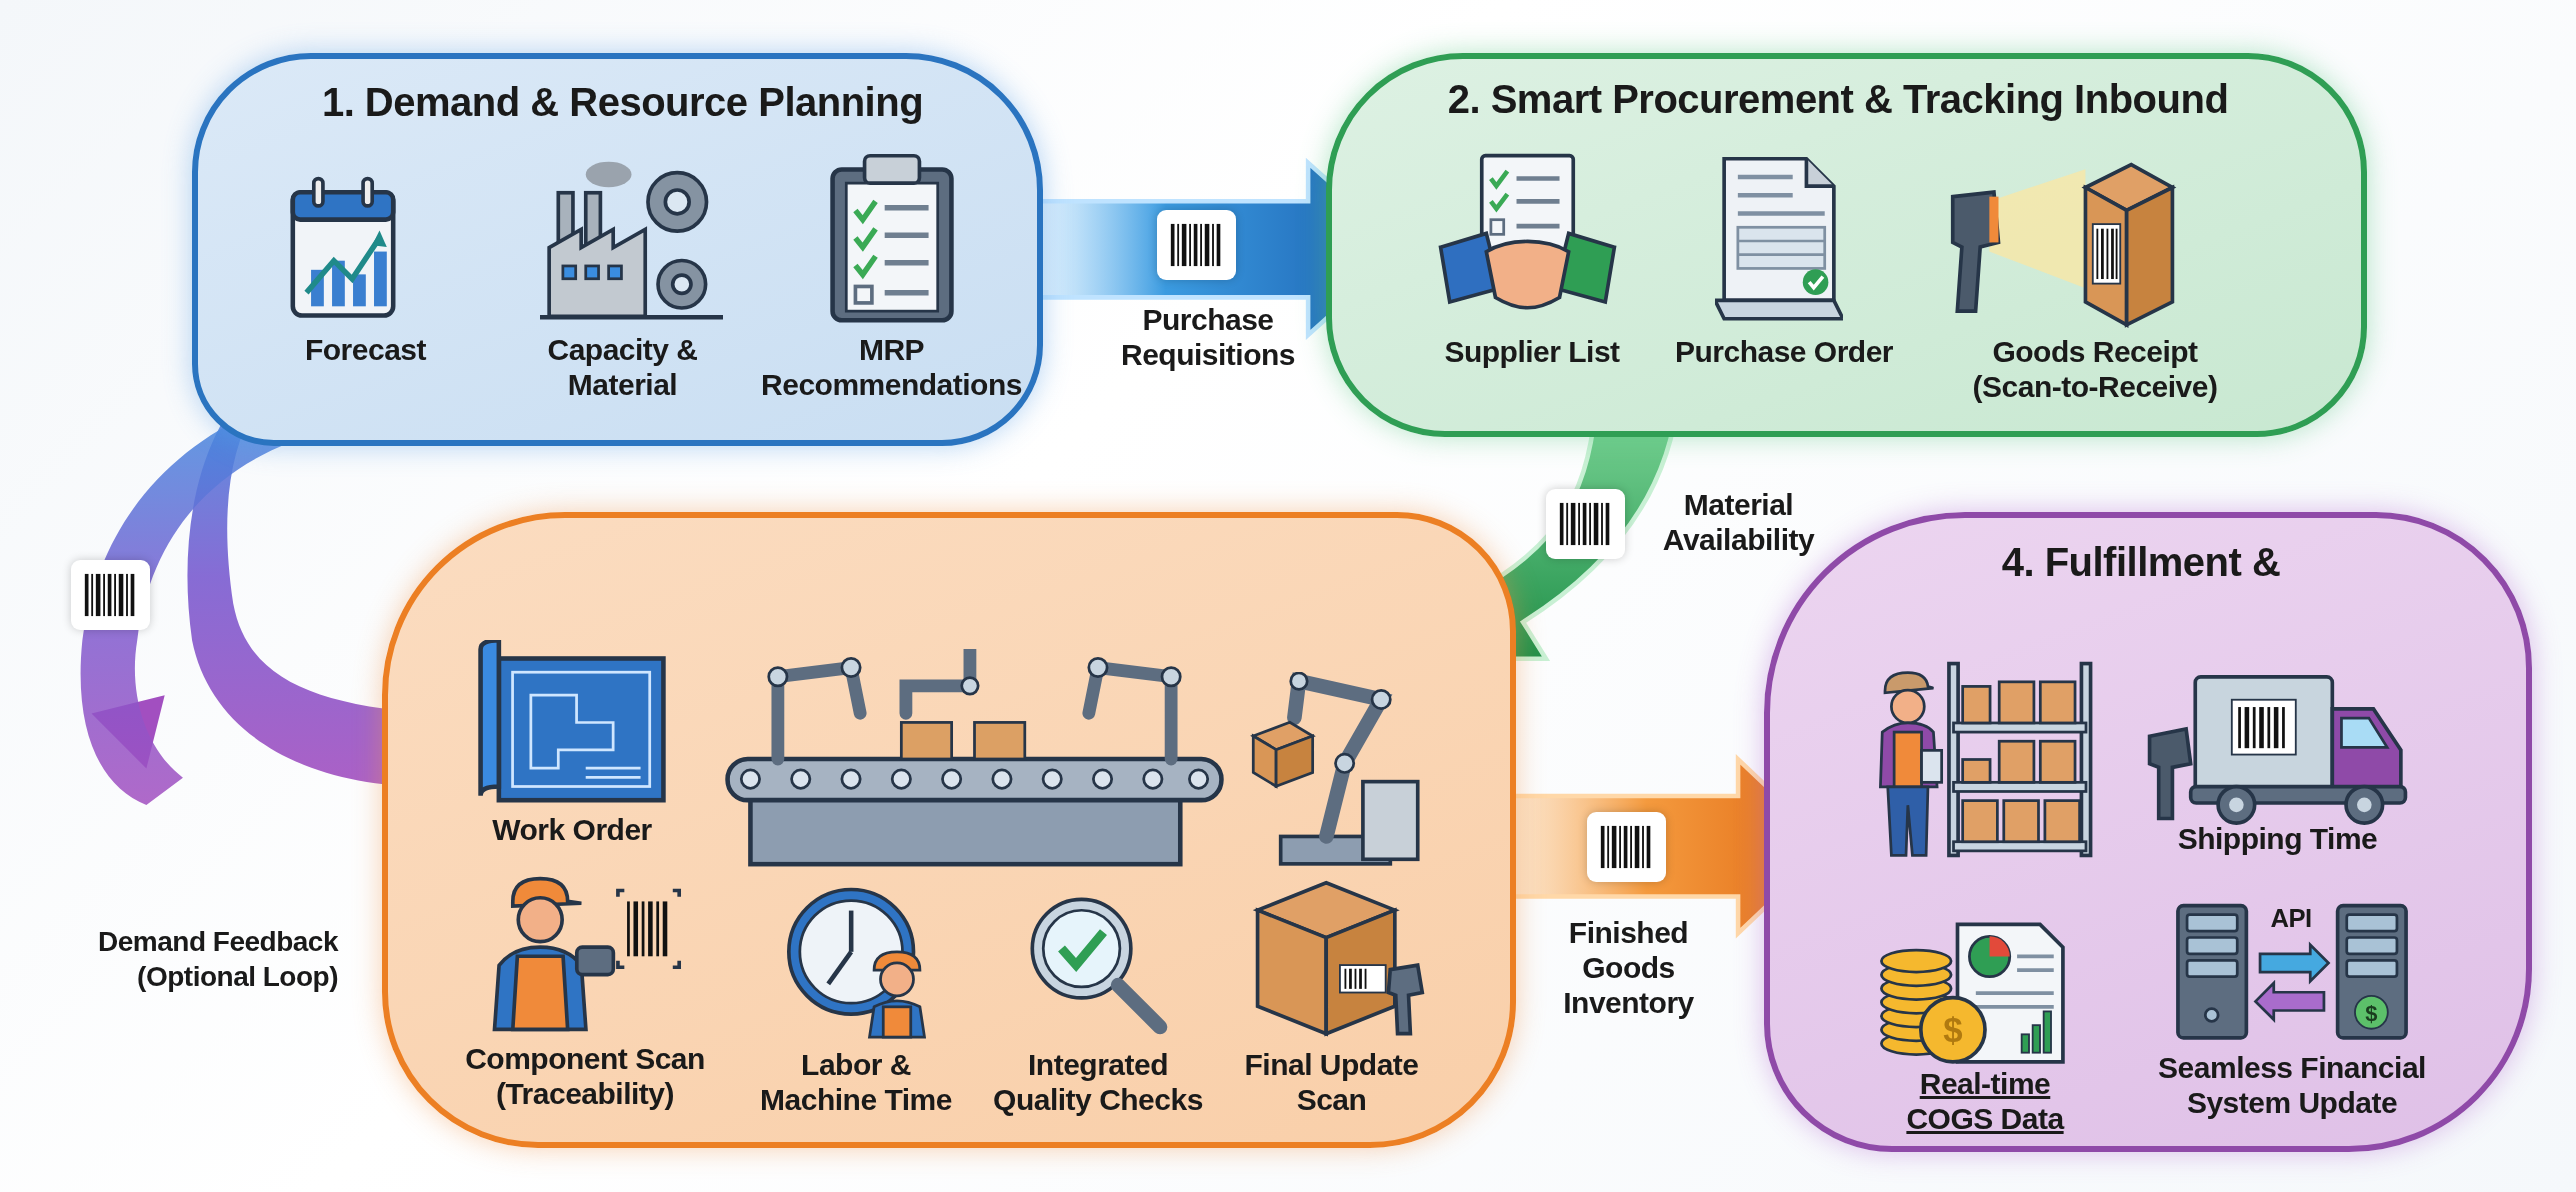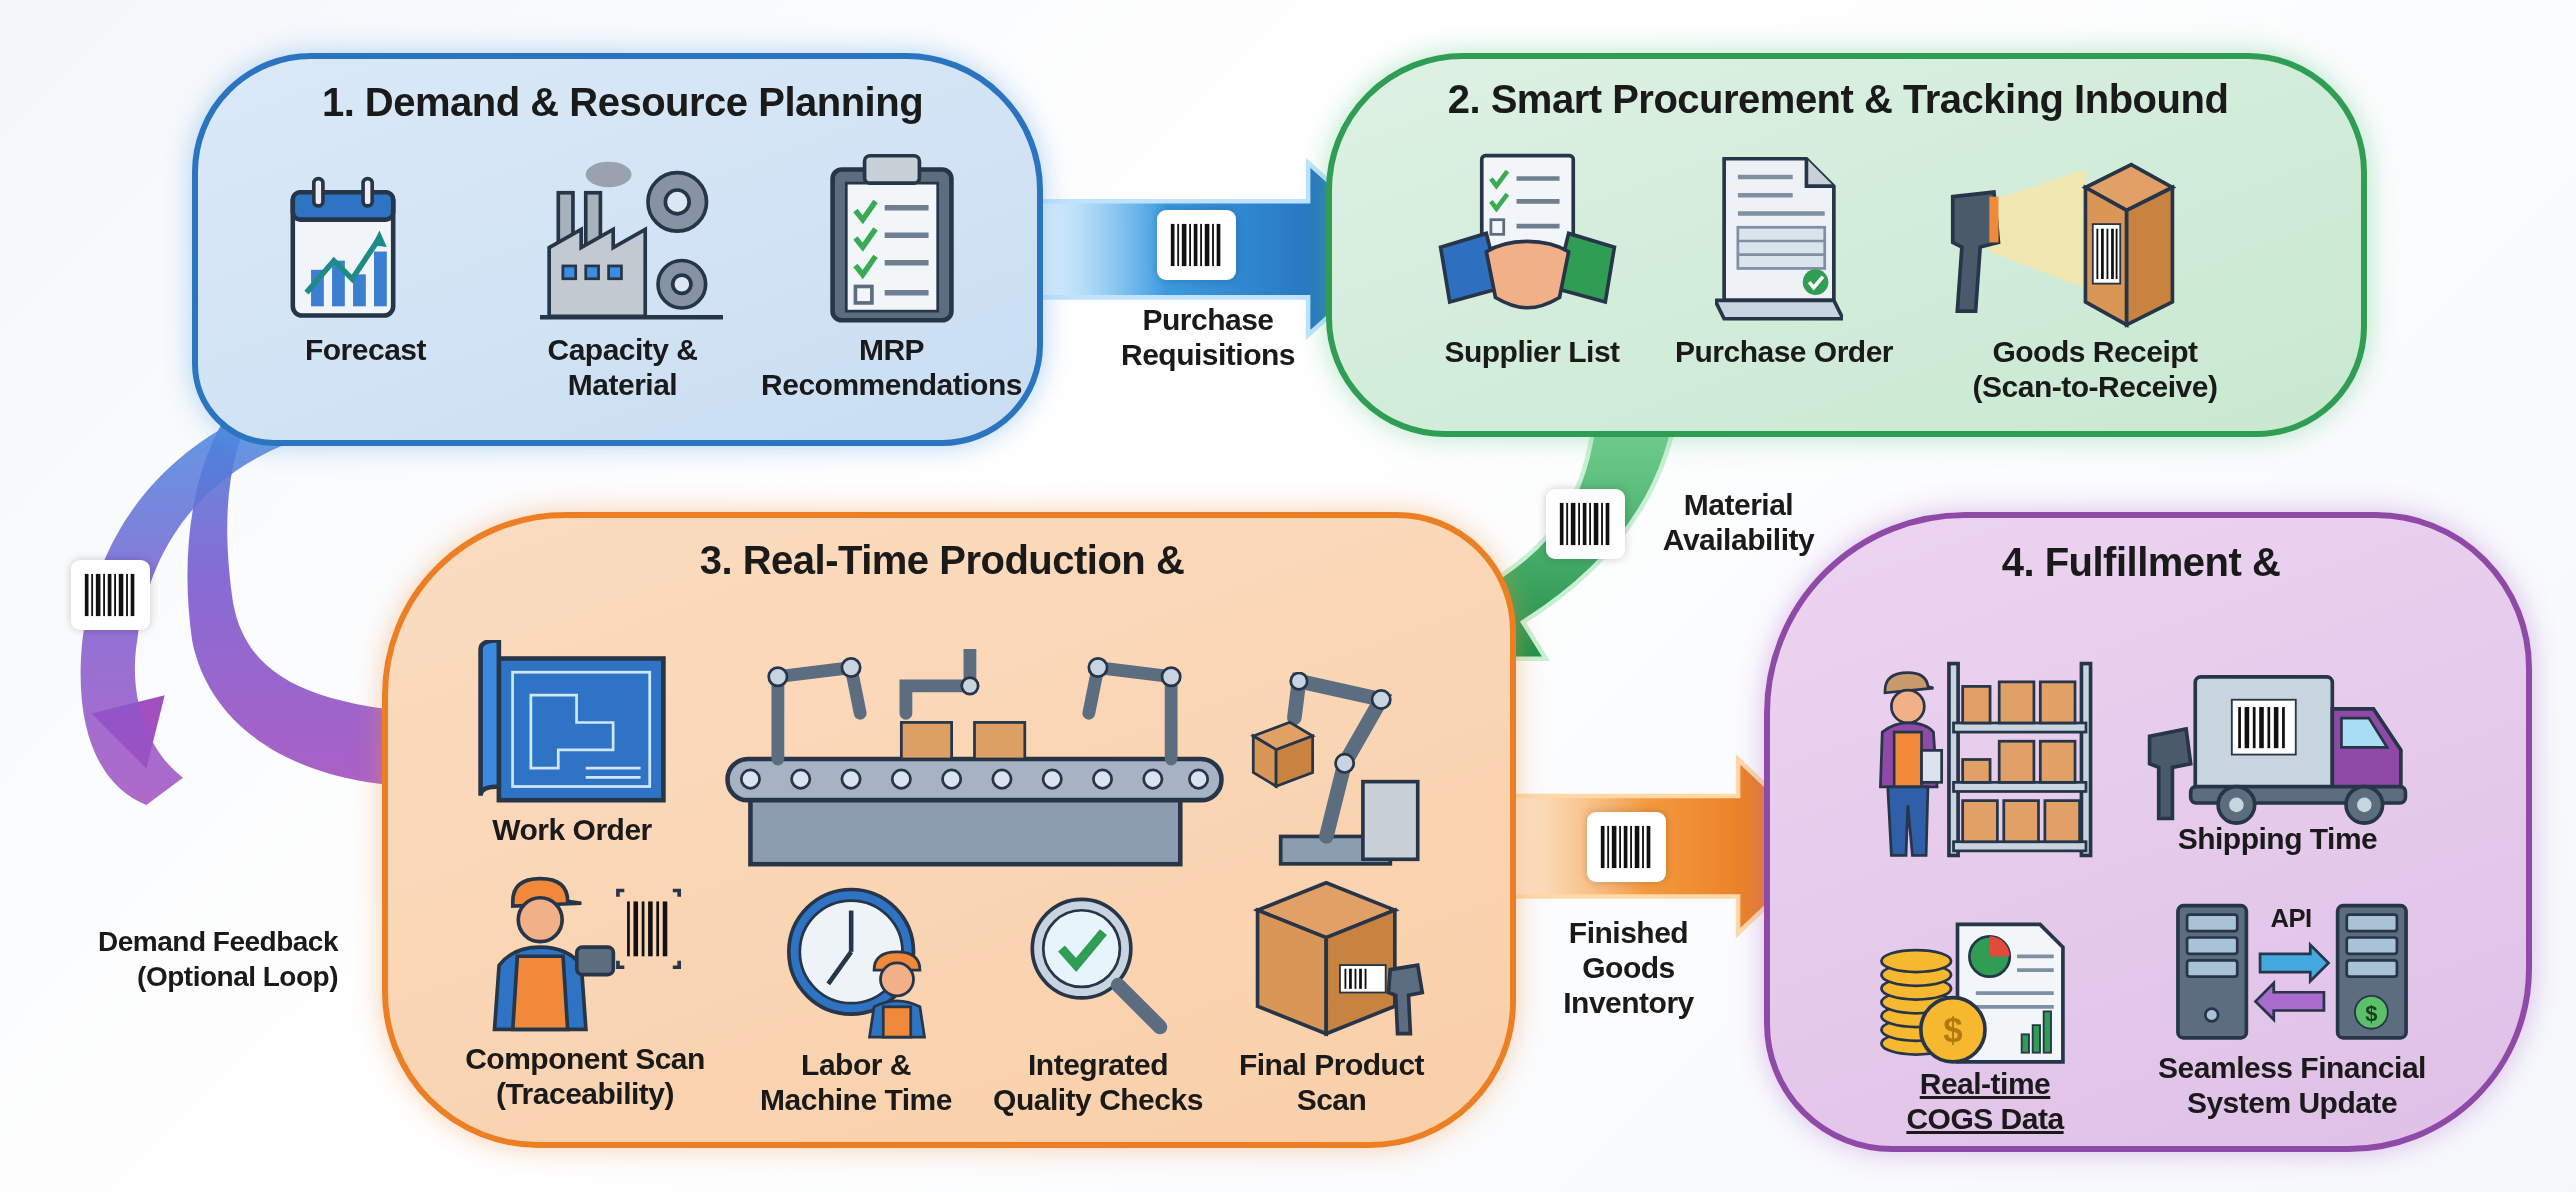--- a/index.html
+++ b/index.html
@@ -217,21 +217,20 @@
       </g>
     </svg>
 </div>
 <div class="label" style="left:1647px;top:487px;width:183px;">
   <div>Material</div>
   <div>Availability</div>
 </div>
 
 <div class="panel p3"></div>
 <div class="title" style="left:585px;top:536px;width:714px;">
-  <div>3. Real-Time Production &amp;</div>
 </div>
 
 <svg class="icon" style="left:476px;top:640px" width="192" height="165" viewBox="0 0 210 180">
   <rect x="25" y="20" width="180" height="155" fill="#2f74c4" stroke="#263548" stroke-width="5"></rect>
   <path d="M5,10 Q5,0 25,0 L25,160 Q5,160 5,170 Z" fill="#3a8ae0" stroke="#263548" stroke-width="5"></path>
   <rect x="40" y="35" width="150" height="125" fill="none" stroke="#cfe6ff" stroke-width="3"></rect>
   <path d="M60,60 L110,60 L110,90 L150,90 L150,120 L90,120 L90,140 L60,140 Z" fill="none" stroke="#cfe6ff" stroke-width="3"></path>
   <g stroke="#cfe6ff" stroke-width="3">
       <line x1="120" y1="140" x2="180" y2="140"></line>
       <line x1="120" y1="150" x2="180" y2="150"></line>
@@ -341,21 +340,21 @@
   <g fill="#111">
       <rect x="100" y="99" width="2" height="22"></rect>
       <rect x="105" y="99" width="3" height="22"></rect>
       <rect x="111" y="99" width="2" height="22"></rect>
       <rect x="116" y="99" width="3" height="22"></rect>
       <rect x="122" y="99" width="2" height="22"></rect>
     </g>
   <path d="M150,100 L180,95 L185,125 L170,128 L172,170 L158,170 L156,128 L148,125 Z" fill="#5d6d80" stroke="#263548" stroke-width="4"></path>
 </svg>
 <div class="label" style="left:1217px;top:1047px;width:229px;">
-  <div>Final Product</div>
+  <div>Final Update</div>
   <div>Scan</div>
 </div>
 
 <div class="barcode" style="left:1587px;top:812px;width:73px;height:64px;">
   <svg width="55" height="46" viewBox="0 0 60 50">
       <g fill="#111">
         <rect x="2" y="2" width="4" height="46"></rect>
         <rect x="9" y="2" width="2" height="46"></rect>
         <rect x="14" y="2" width="5" height="46"></rect>
         <rect x="22" y="2" width="2" height="46"></rect>

